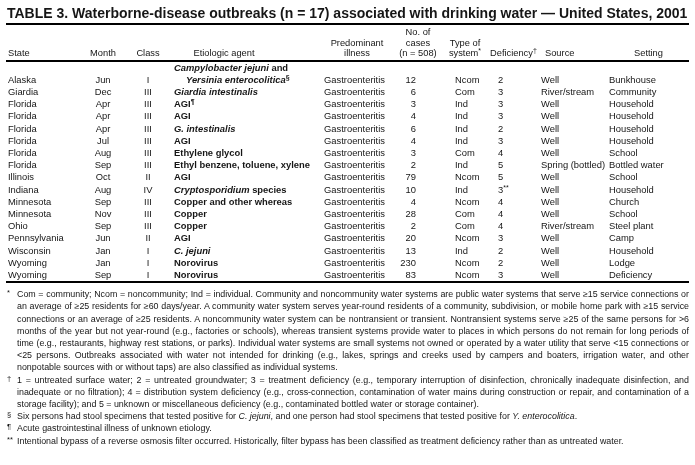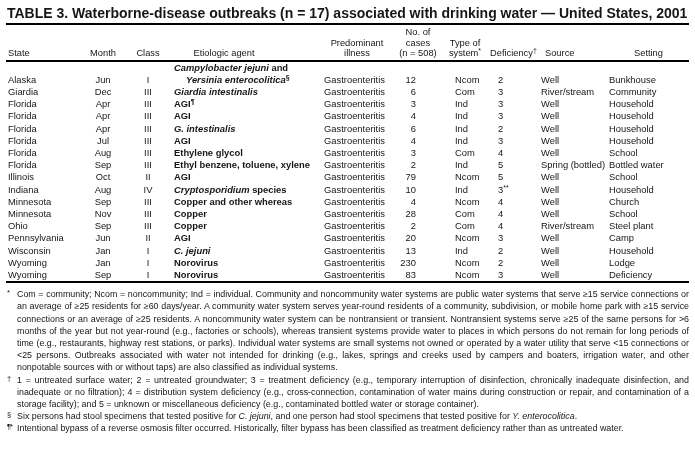--- a/index.html
+++ b/index.html
@@ -316,16 +316,16 @@
           <td class="c-source"><span>Well</span></td>
           <td class="c-setting"><span>Deficiency</span></td>
         </tr>
       </tbody>
   </table>
 
   <div class="footnotes" id="footnotes">
       <div class="footnote"><span class="fn-marker">*</span><span>Com = community; Ncom = noncommunity; Ind = individual. Community and noncommunity water systems are public water systems that serve ≥15 service connections or an average of ≥25 residents for ≥60 days/year. A community water system serves year-round residents of a community, subdivision, or mobile home park with ≥15 service connections or an average of ≥25 residents. A noncommunity water system can be nontransient or transient. Nontransient systems serve ≥25 of the same persons for &gt;6 months of the year but not year-round (e.g., factories or schools), whereas transient systems provide water to places in which persons do not remain for long periods of time (e.g., restaurants, highway rest stations, or parks). Individual water systems are small systems not owned or operated by a water utility that serve &lt;15 connections or &lt;25 persons. Outbreaks associated with water not intended for drinking (e.g., lakes, springs and creeks used by campers and boaters, irrigation water, and other nonpotable sources with or without taps) are also classified as individual systems.</span></div>
       <div class="footnote"><span class="fn-marker">†</span><span>1 = untreated surface water; 2 = untreated groundwater; 3 = treatment deficiency (e.g., temporary interruption of disinfection, chronically inadequate disinfection, and inadequate or no filtration); 4 = distribution system deficiency (e.g., cross-connection, contamination of water mains during construction or repair, and contamination of a storage facility); and 5 = unknown or miscellaneous deficiency (e.g., contaminated bottled water or storage container).</span></div>
       <div class="footnote"><span class="fn-marker">§</span><span>Six persons had stool specimens that tested positive for </span><span class="it">C. jejuni</span><span>, and one person had stool specimens that tested positive for </span><span class="it">Y. enterocolitica</span><span>.</span></div>
-      <div class="footnote"><span class="fn-marker">¶</span></div>
+      <div class="footnote"><span class="fn-marker">¶</span><span>Acute gastrointestinal illness of unknown etiology.</span></div>
       <div class="footnote"><span class="fn-marker">**</span><span>Intentional bypass of a reverse osmosis filter occurred. Historically, filter bypass has been classified as treatment deficiency rather than as untreated water.</span></div>
     </div>
 </div>
 
 </body></html>

